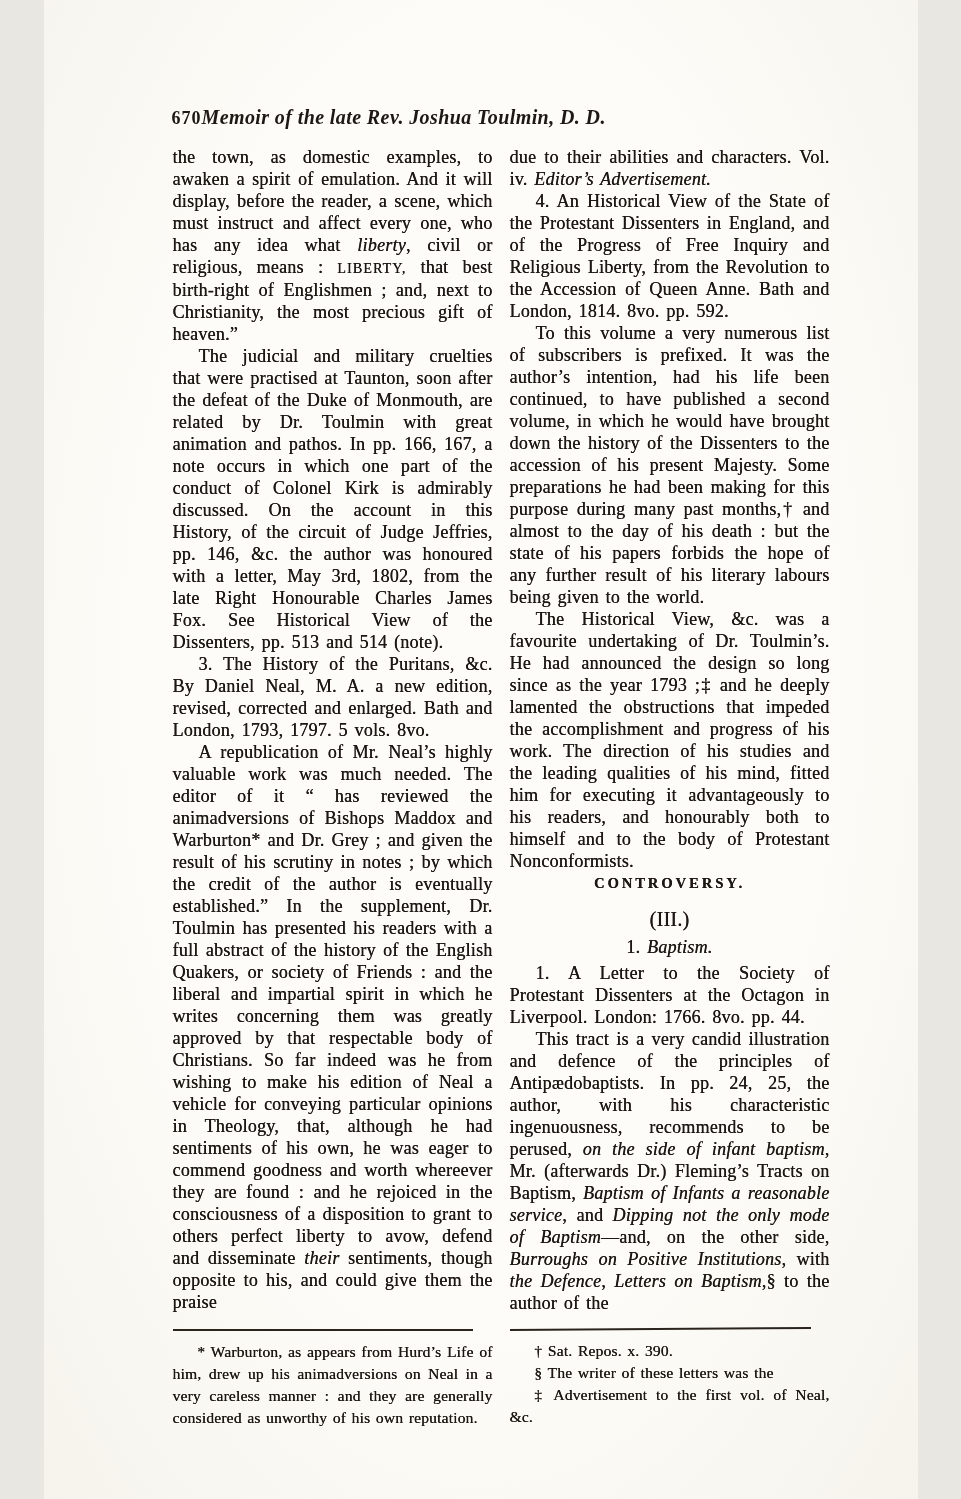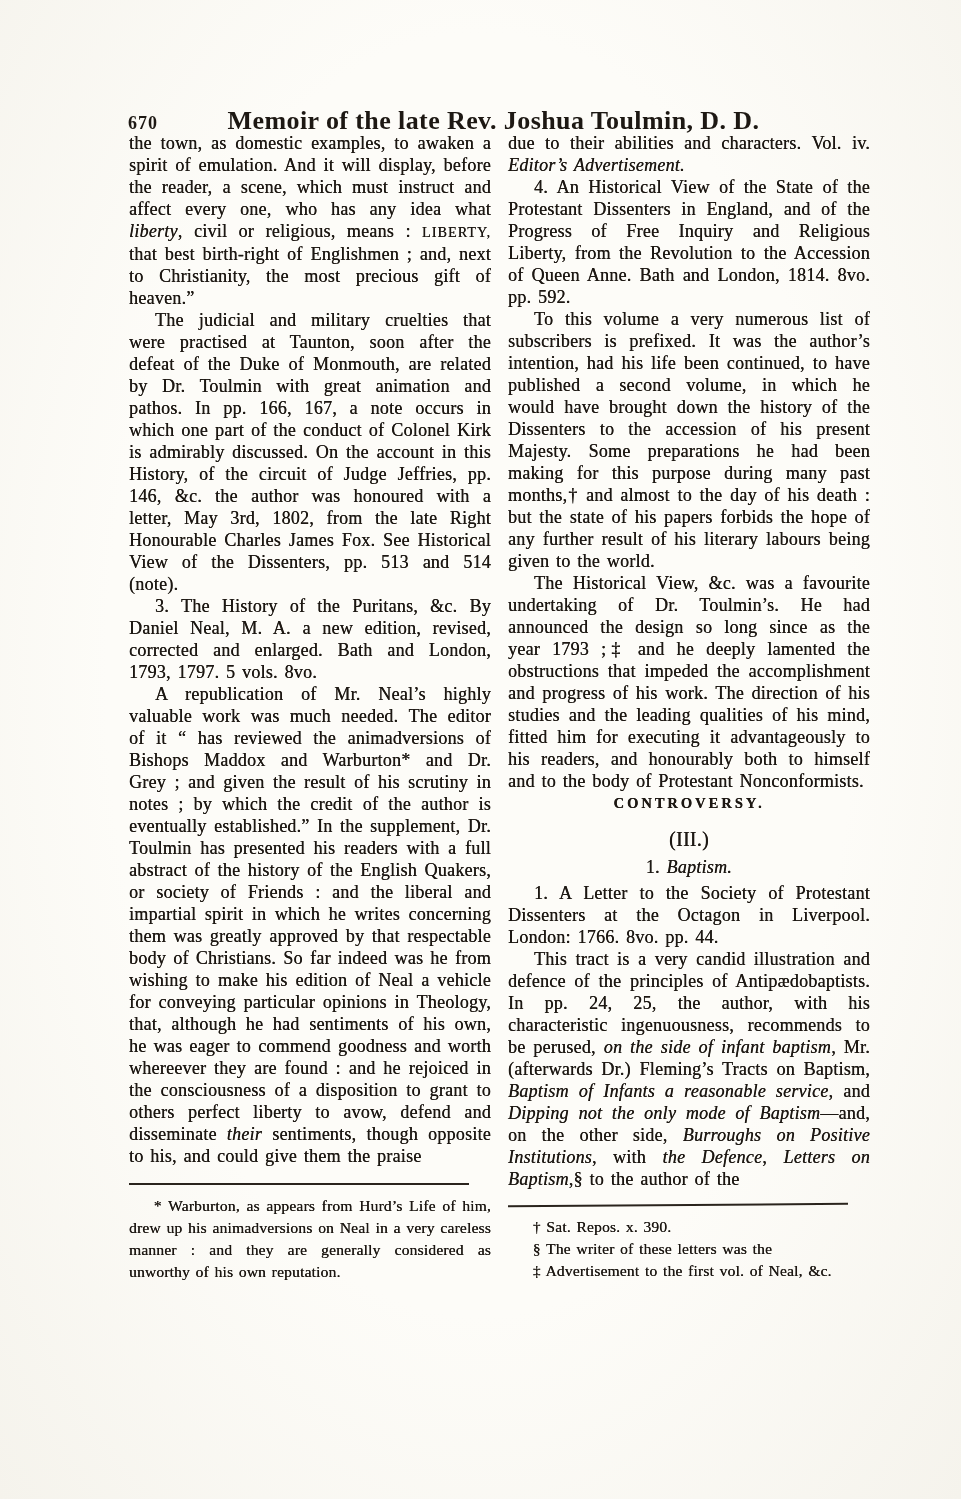--- a/index.html
+++ b/index.html
@@ -1,37 +1,37 @@
 <!DOCTYPE html>
 <html><head>
 <meta charset="utf-8">
 <style>
   html,body { margin:0; padding:0; background:#e9e7e1; }
   .page {
     position:relative;
-    width:961px; height:1499px;
+    width:874px; height:1499px;
     margin:0 auto;
     background: radial-gradient(ellipse at 50% 45%, #fdfcf8 55%, #f5f3ec 100%);
     color:#1d1813;
     font-family:"Liberation Serif", serif;
     overflow:hidden;
   }
   .running-header {
     position:absolute; top:106px; left:128px; right:92px;
     display:flex; align-items:baseline;
   }
   .page-number { font-size:18px; font-weight:bold; letter-spacing:1px; }
   .running-title {
-    flex:1; text-align:center;
-    font-weight:bold;
-    font-size:26px; letter-spacing:0.4px;
+    flex:1; text-align:left;
+    font-style:italic; font-weight:bold;
+    font-size:20px; letter-spacing:0.4px;
     padding-right:40px;
   }
   .columns {
-    position:absolute; top:132px; left:129px; right:88px;
+    position:absolute; top:146px; left:129px; right:88px;
     display:flex; gap:17px;
   }
   .column { width:362px; }
   .body-text p {
     margin:0;
     font-size:18px; line-height:22px;
     text-align:justify;
     letter-spacing:0.25px; word-spacing:2px;
     text-shadow:0.25px 0 0 currentColor;
   }

